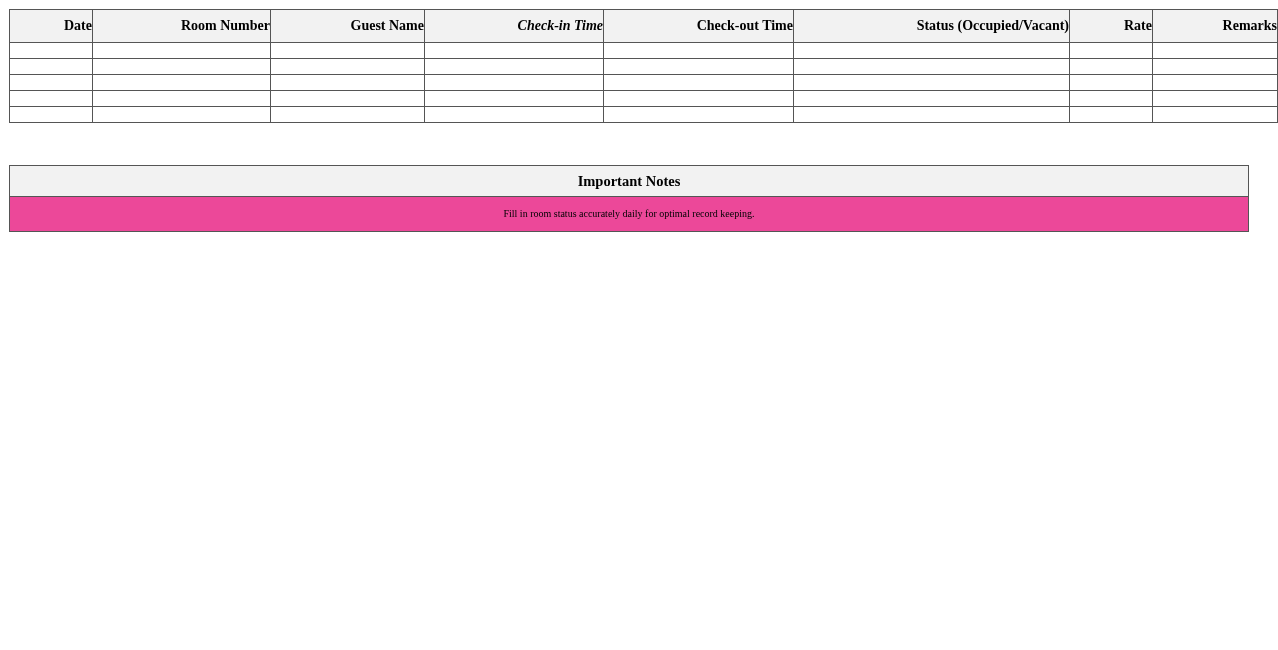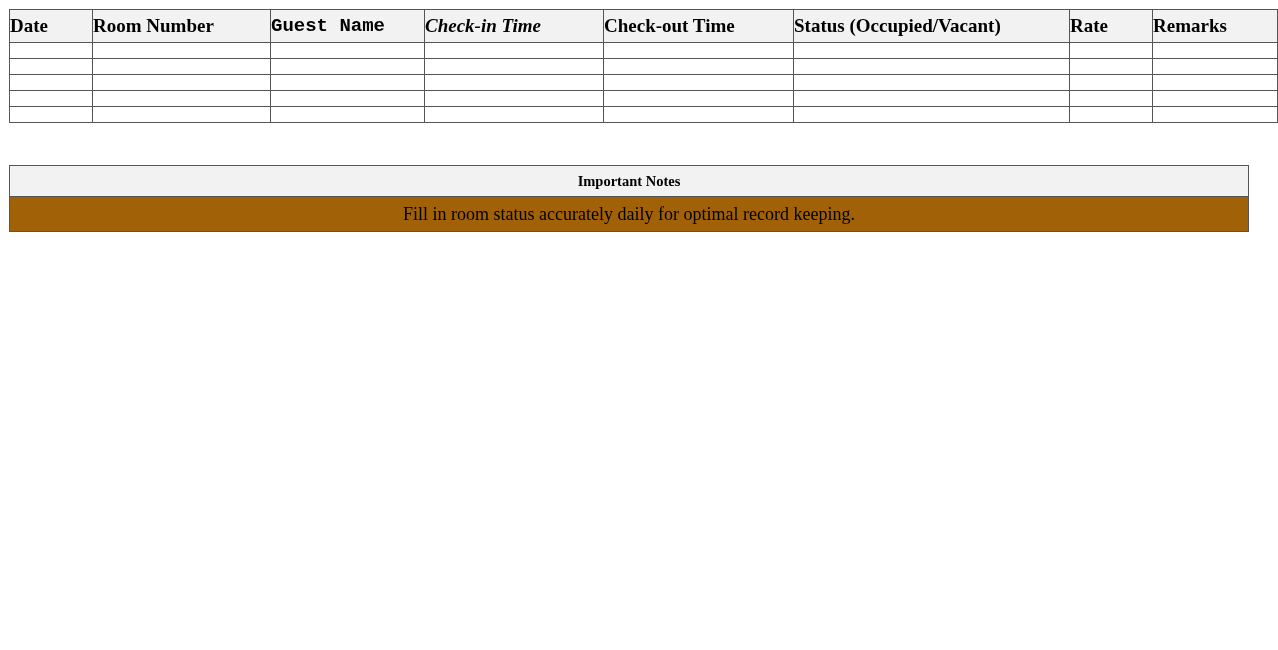--- a/index.html
+++ b/index.html
@@ -34,35 +34,35 @@
   table td, table th {
     border: 1px solid #555555;
     padding: 0;
     margin: 0;
   }
 
   
   .log-table th {
     background: #f2f2f2;
     font-weight: bold;
-    font-size: 19px;
+    font-size: 14px;
     height: 32px;
     line-height: 32px;
-    text-align: left;
+    text-align: right;
     vertical-align: middle;
     white-space: nowrap;
   }
   .log-table td.data-cell {
     height: 15px;
     background: #ffffff;
   }
 
   .c-date        { width: 82px;  }
   .c-room        { width: 177px; }
-  .c-guest       { width: 153px; font-family: Liberation Mono, monospace; }
+  .c-guest       { width: 153px; }
   .c-checkin     { width: 178px; font-style: italic; }
   .c-checkout    { width: 189px; }
   .c-status      { width: 275px; }
   .c-rate        { width: 82px;  }
   .c-remarks     { width: 124px; }
 
   
   .notes-wrap {
     position: absolute;
     left: 9px;
@@ -76,22 +76,22 @@
     height: 30px;
     line-height: 30px;
     text-align: center;
     vertical-align: middle;
   }
   .notes-table td.note-cell {
     height: 34px;
     line-height: 34px;
     text-align: center;
     vertical-align: middle;
-    font-size: 18px;
-    background: #a16207;
+    font-size: 10px;
+    background: #ec4899;
     white-space: nowrap;
   }
 </style>
 </head>
 <body>
 
 <div class="sheet">
   <table class="log-table">
     <thead>
       <tr>

